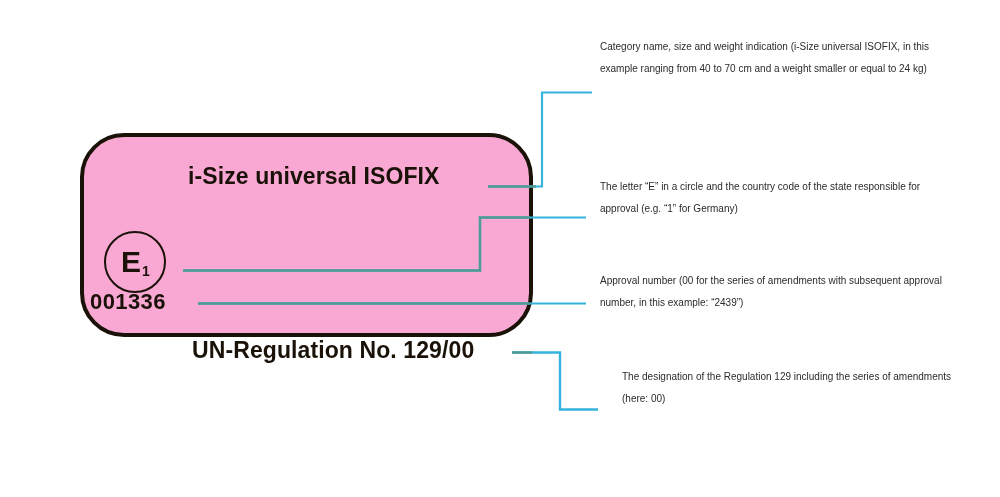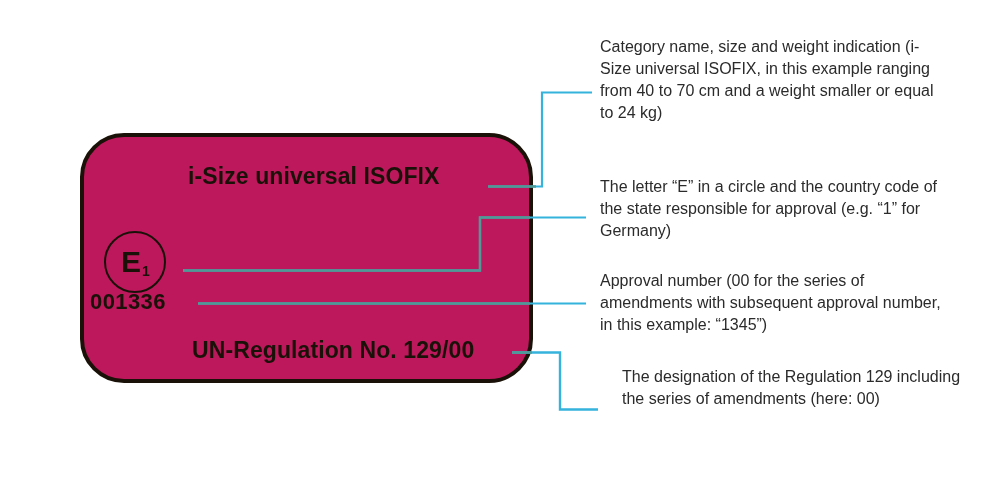--- a/index.html
+++ b/index.html
@@ -22,22 +22,22 @@
     width: 1000px;
     height: 497px;
   }
 
   
   .badge {
     position: absolute;
     left: 80px;
     top: 133px;
     width: 453px;
-    height: 250px;
-    background: #be185d;
+    height: 204px;
+    background: #f9a8d4;
     border: 4px solid #1a1208;
     border-radius: 44px;
     box-sizing: border-box;
   }
 
   .badge-line {
     position: absolute;
     color: #1a1208;
     font-weight: bold;
     white-space: nowrap;
@@ -115,21 +115,21 @@
     width: 1000px;
     height: 497px;
     pointer-events: none;
   }
 
   
   .annotation {
     position: absolute;
     left: 600px;
     width: 350px;
-    font-size: 16px;
+    font-size: 10px;
     line-height: 22px;
     color: #2b2b2b;
   }
   .annotation-1 { top: 36px; }
   .annotation-2 { top: 176px; }
   .annotation-3 { top: 270px; }
   .annotation-4 { top: 366px; margin-left: 22px; }
 </style>
 </head>
 <body>
@@ -172,17 +172,17 @@
     <g>
       <path d="M 512 352.5 L 560 352.5 L 560 409.5 L 598 409.5" fill="none" stroke="#35b3dd" stroke-width="2.4"></path>
       <path d="M 512 352.5 L 532 352.5" fill="none" stroke="#4f9a94" stroke-width="2.4"></path>
     </g>
   </svg>
 
   <div class="annotation annotation-1">Category name, size and weight indication (i-Size universal ISOFIX, in this example ranging from 40 to 70 cm and a weight smaller or equal to 24 kg)</div>
 
   <div class="annotation annotation-2">The letter “E” in a circle and the country code of the state responsible for approval (e.g. “1” for Germany)</div>
 
-  <div class="annotation annotation-3">Approval number (00 for the series of amendments with subsequent approval number, in this example: “1345”)</div>
+  <div class="annotation annotation-3">Approval number (00 for the series of amendments with subsequent approval number, in this example: “2439”)</div>
 
   <div class="annotation annotation-4">The designation of the Regulation 129 including the series of amendments (here: 00)</div>
 
 </div>
 
 </body></html>

